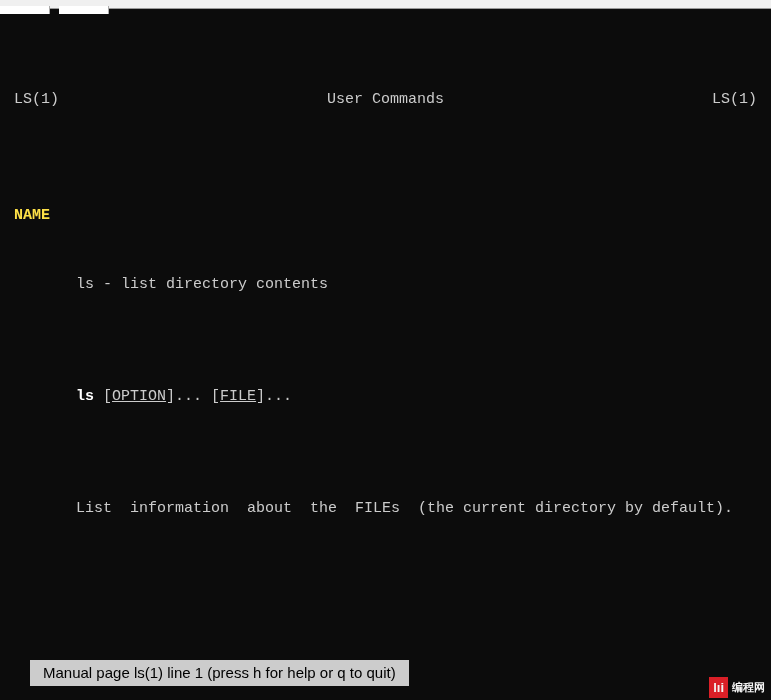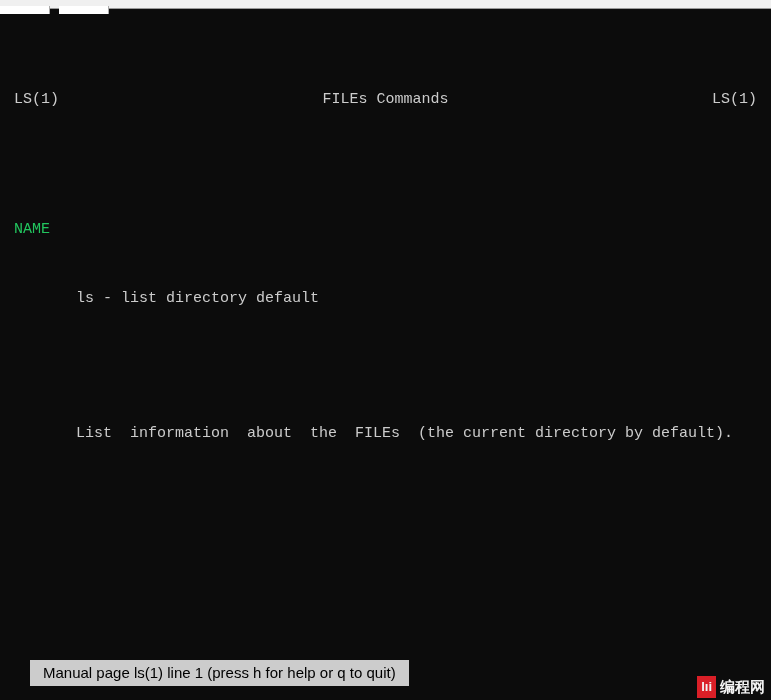--- a/index.html
+++ b/index.html
@@ -27,21 +27,21 @@
     border-right: 1px solid #aaa;
     background: #fff;
   }
   .terminal {
     padding: 12px 14px 12px 14px;
     white-space: pre;
   }
   .header-line { display: flex; justify-content: space-between; margin-bottom: 22px; gap: 44px; }
   .bold { font-weight: bold; color: #ffffff; }
   .underline { text-decoration: underline; }
-  .section-head { font-weight: normal; color: #22c55e; margin-top: 18px; margin-bottom: 2px; }
+  .section-head { font-weight: bold; color: #fde047; margin-top: 4px; margin-bottom: 2px; }
   .indent1 { padding-left: 62px; }
   .para { margin-bottom: 22px; }
   .statusbar {
     position: absolute;
     left: 30px;
     bottom: 14px;
     background: #cccccc;
     color: #000000;
     padding: 2px 13px;
     font-family: Liberation Sans, sans-serif;
@@ -60,44 +60,45 @@
     color: #fff;
     font-weight: bold;
     font-size: 13px;
     padding: 1px 4px;
     font-family: sans-serif;
     margin-left: 28px;
   }
   .watermark .txt {
     color: #ffffff;
     font-family: "Microsoft YaHei", sans-serif;
-    font-size: 15px;
+    font-size: 11px;
     font-weight: bold;
   }
   .line { min-height: 1.5em; }
 </style>
 </head>
 <body>
 
 <div class="tabbar">
   <span class="tab"></span>
   <span class="tab"></span>
 </div>
 
 <div class="terminal">
 
   <div class="header-line">
     <span>LS(1)</span>
-    <span>FILEs Commands</span>
+    <span>User Commands</span>
     <span>LS(1)</span>
   </div>
 
   <div class="section-head">NAME</div>
-  <div class="indent1 para">ls - list directory default</div>
+  <div class="indent1 para">ls - list directory contents</div>
 
+  <div class="indent1 para"><span class="bold">ls</span><span> [</span><span class="underline">OPTION</span><span>]... [</span><span class="underline">FILE</span><span>]...</span></div>
 
   <div class="indent1 line">List  information  about  the  FILEs  (the current directory by default).</div>
   
 
   
 
   
 
   
 

